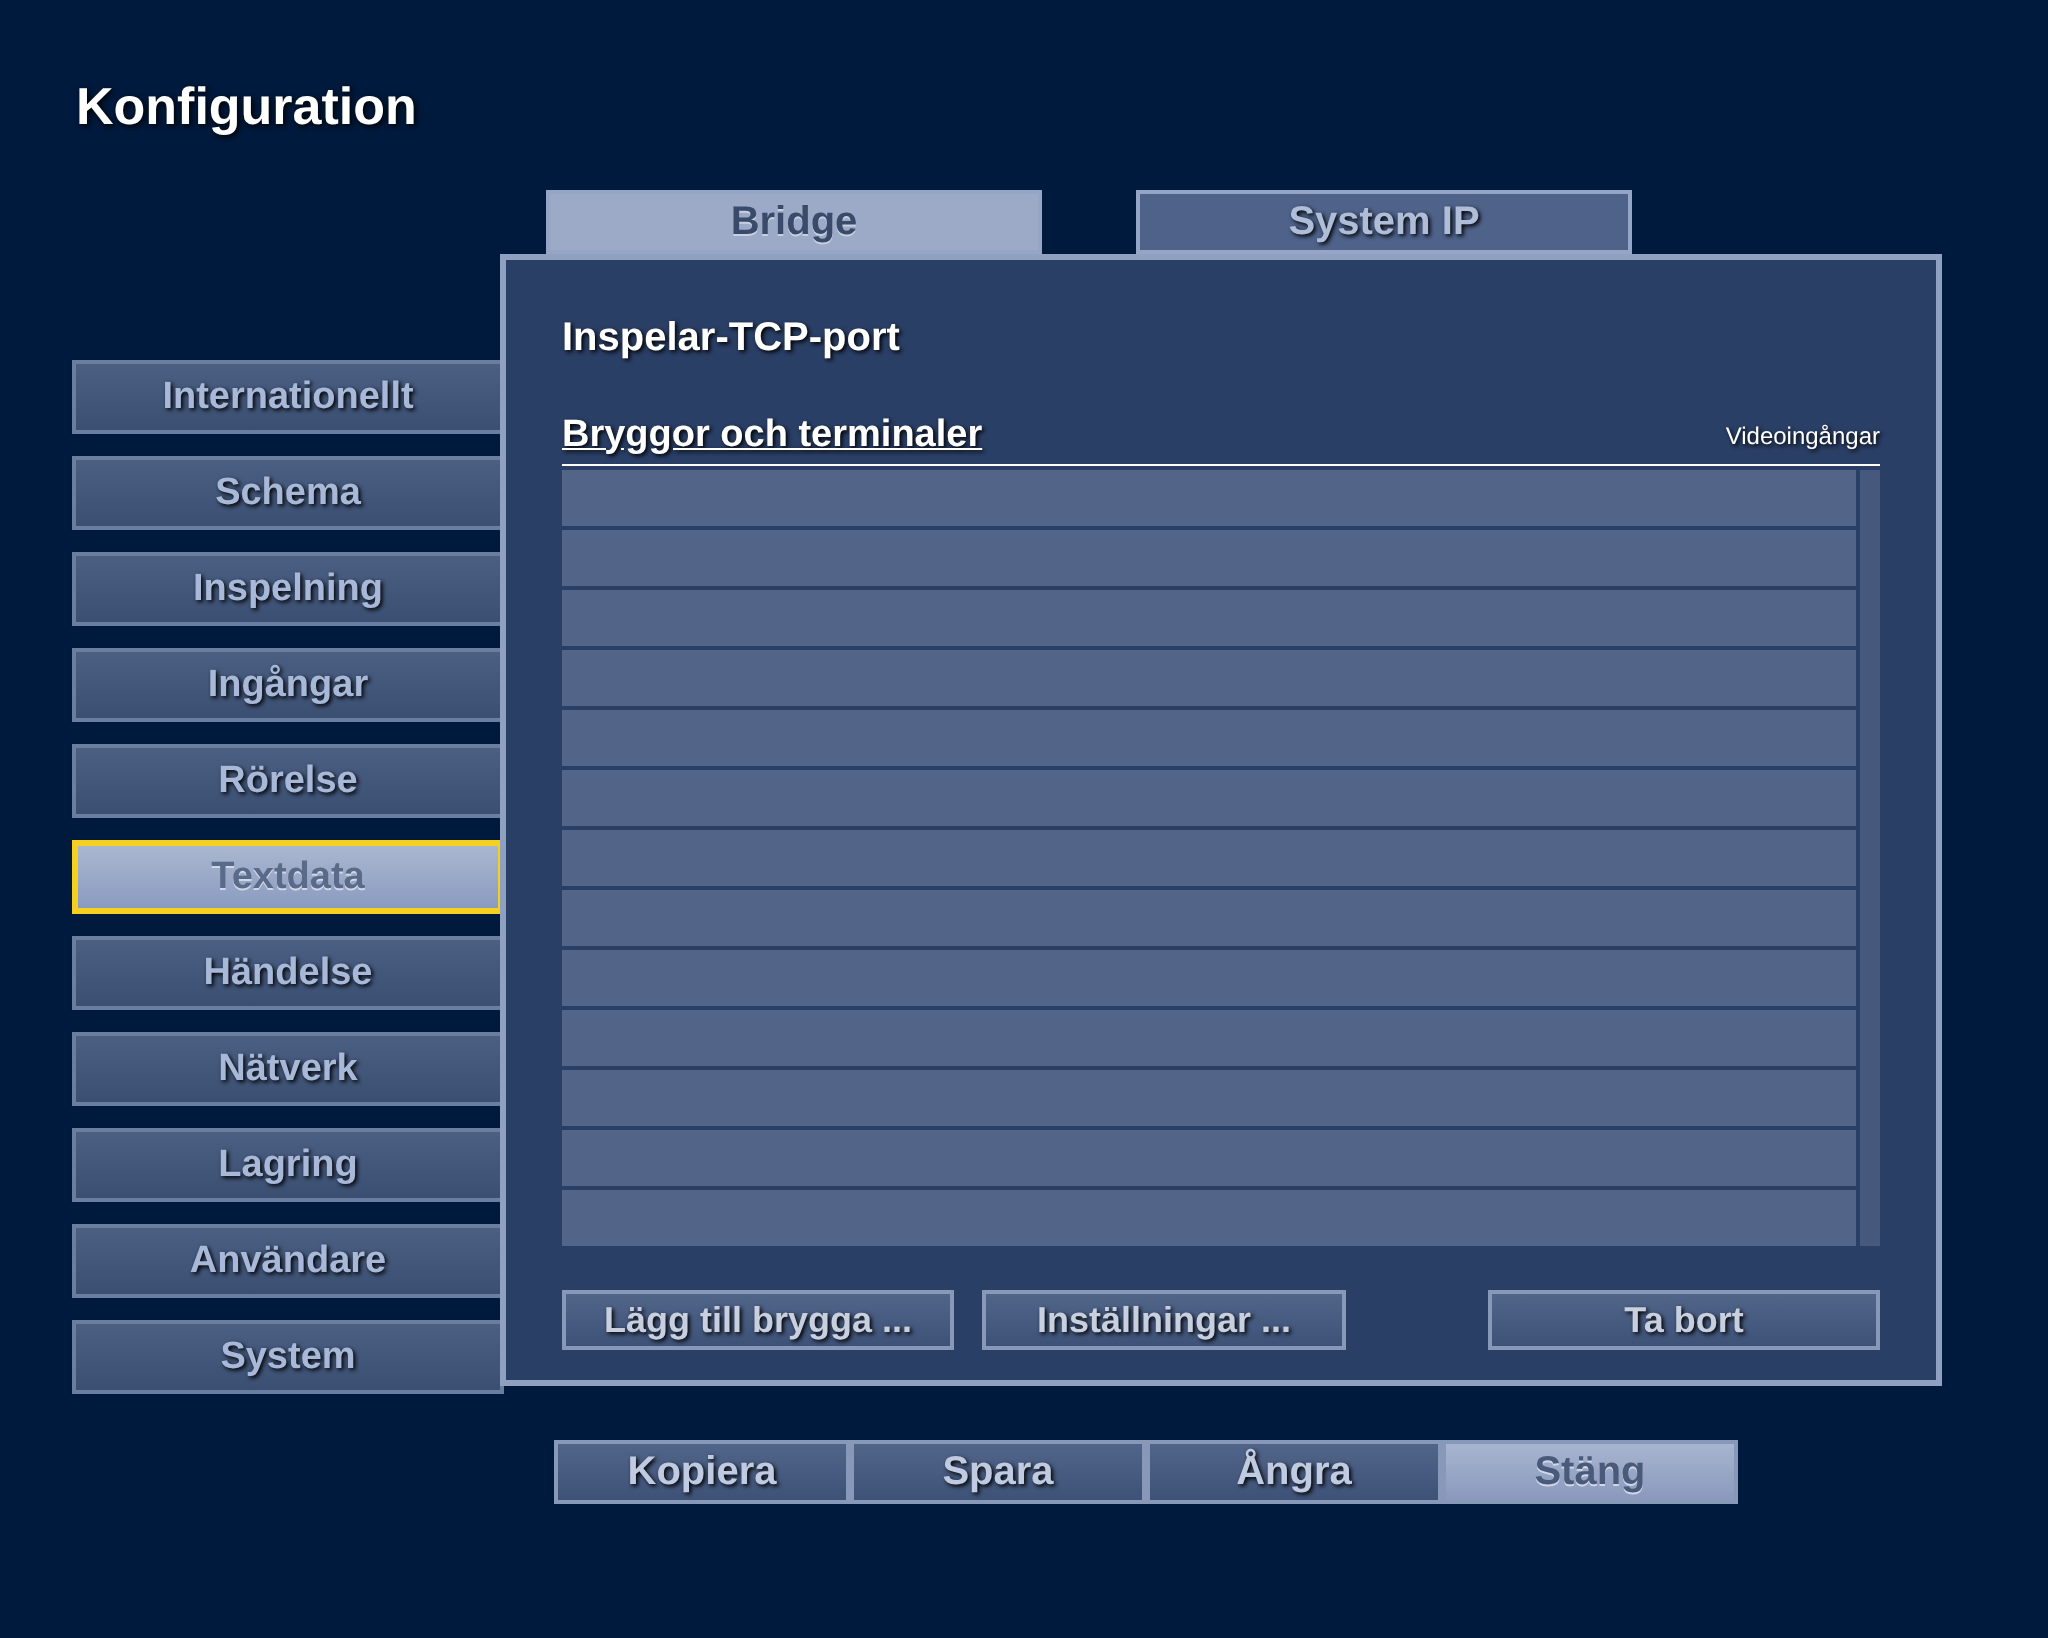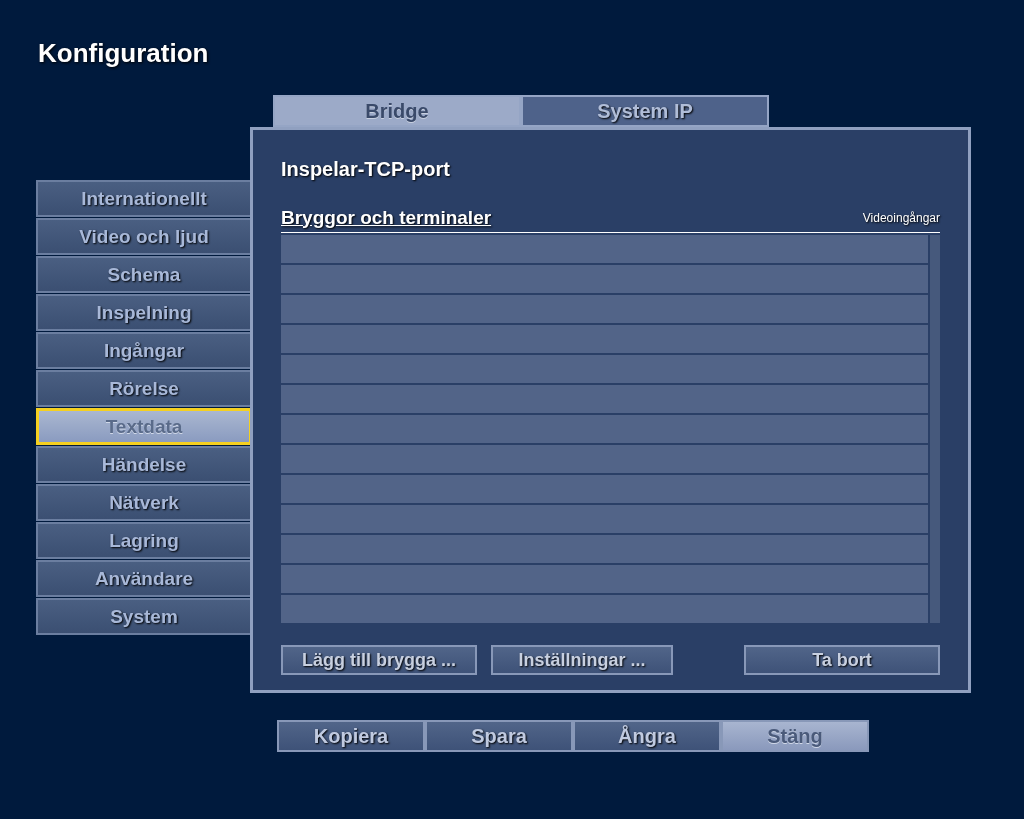--- a/index.html
+++ b/index.html
@@ -20,21 +20,21 @@
     font-weight: bold;
     text-shadow: 1px 1px 3px #000;
   }
   .sidebar {
     position: absolute;
     left: 36px;
     top: 180px;
     width: 216px;
     display: flex;
     flex-direction: column;
-    gap: 1px;
+    gap: 11px;
   }
   .sidebar-item {
     height: 37px;
     background: linear-gradient(to bottom, #4a5f82 0%, #3b4f72 100%);
     border: 2px solid #6b7ea0;
     display: flex;
     align-items: center;
     justify-content: center;
     color: #a8b8d8;
     font-size: 19px;
@@ -46,20 +46,21 @@
     background: linear-gradient(to bottom, #aab7d0 0%, #8a9bc0 100%);
     border: 3px solid #f5d020;
     color: #5a6b8a;
     text-shadow: 0 1px 0 #d0d8e8;
   }
   .tabs {
     position: absolute;
     left: 273px;
     top: 95px;
     display: flex;
+    gap: 47px;
   }
   .tab {
     width: 248px;
     height: 32px;
     border: 2px solid #95a5c5;
     display: flex;
     align-items: center;
     justify-content: center;
     font-size: 20px;
     font-weight: bold;
@@ -201,21 +202,20 @@
     text-shadow: 0 1px 0 #d0d8e8;
   }
 </style>
 </head>
 <body>
 
 <div class="page-title">Konfiguration</div>
 
 <div class="sidebar" id="sidebar">
     <div class="sidebar-item">Internationellt</div>
-    <div class="sidebar-item">Video och ljud</div>
     <div class="sidebar-item">Schema</div>
     <div class="sidebar-item">Inspelning</div>
     <div class="sidebar-item">Ingångar</div>
     <div class="sidebar-item">Rörelse</div>
     <div class="sidebar-item selected">Textdata</div>
     <div class="sidebar-item">Händelse</div>
     <div class="sidebar-item">Nätverk</div>
     <div class="sidebar-item">Lagring</div>
     <div class="sidebar-item">Användare</div>
     <div class="sidebar-item">System</div>

